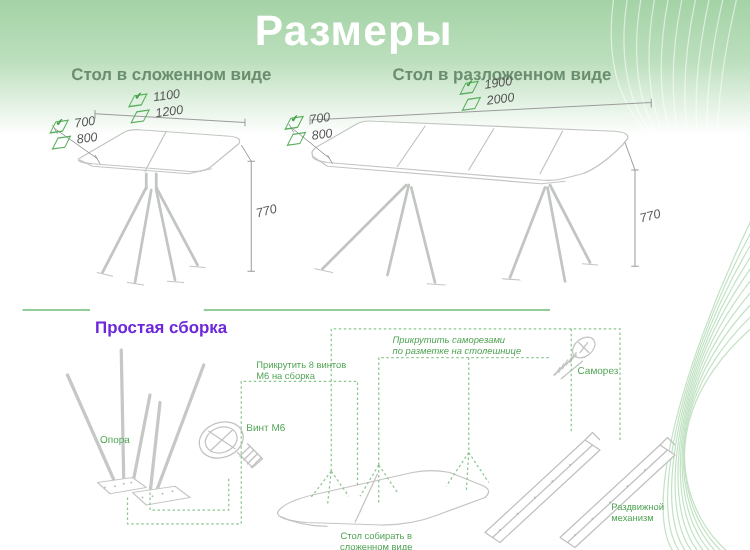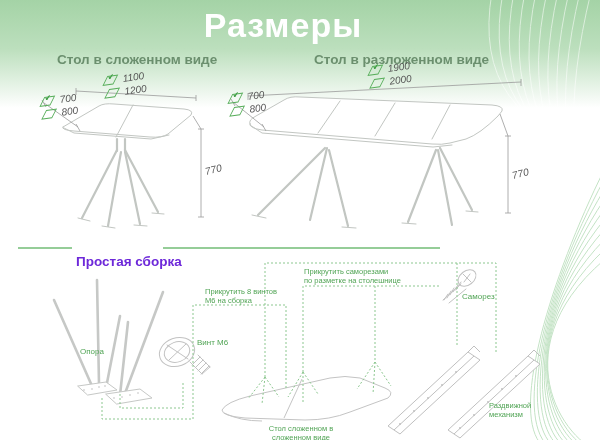--- a/index.html
+++ b/index.html
@@ -259,30 +259,30 @@
 
   <div class="mini-label" style="left:40px;top:347px;font-size:8px;margin-left:40px;">Опора</div>
 
   <div class="mini-label" style="left:197px;top:338px;font-size:8px;">Винт М6</div>
 
   <div class="mini-label" style="left:194px;top:287px;margin-left:11px;">
     <div>Прикрутить 8 винтов</div>
     <div>М6 на сборка</div>
   </div>
 
-  <div class="mini-label" style="left:304px;top:267px;">
+  <div class="mini-label" style="left:314px;top:267px;font-style:italic;">
     <div>Прикрутить саморезами</div>
     <div>по разметке на столешнице</div>
   </div>
 
   <div class="mini-label" style="left:462px;top:292px;font-size:8px;">Саморез</div>
 
   <div class="mini-label" style="left:489px;top:401px;">
     <div>Раздвижной</div>
     <div>механизм</div>
   </div>
 
   <div class="mini-label center" style="left:246px;top:424px;width:110px;">
-    <div>Стол сложенном в</div>
+    <div>Стол собирать в</div>
     <div>сложенном виде</div>
   </div>
 
 </div>
 
 </body></html>

